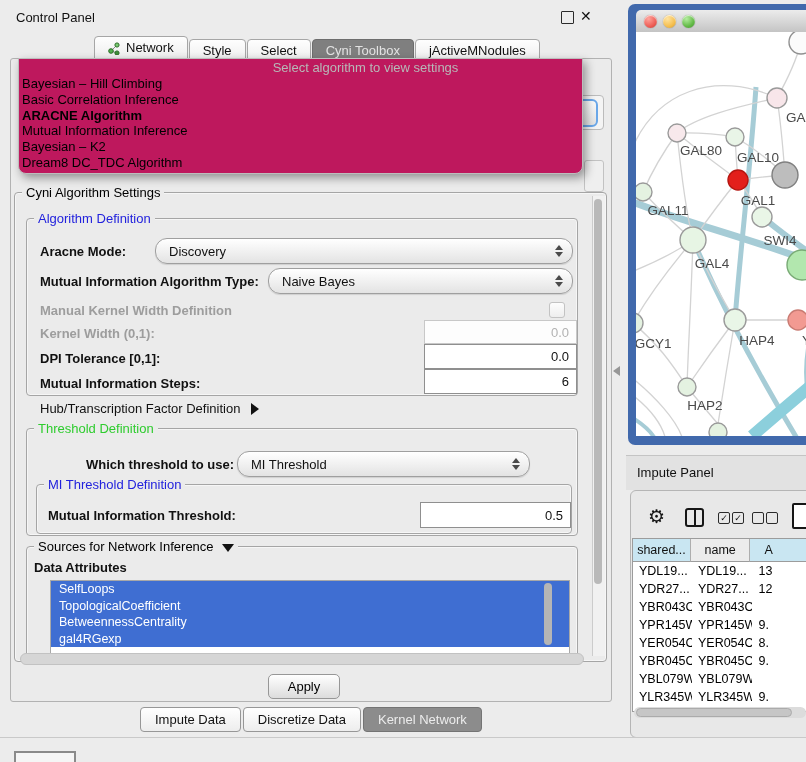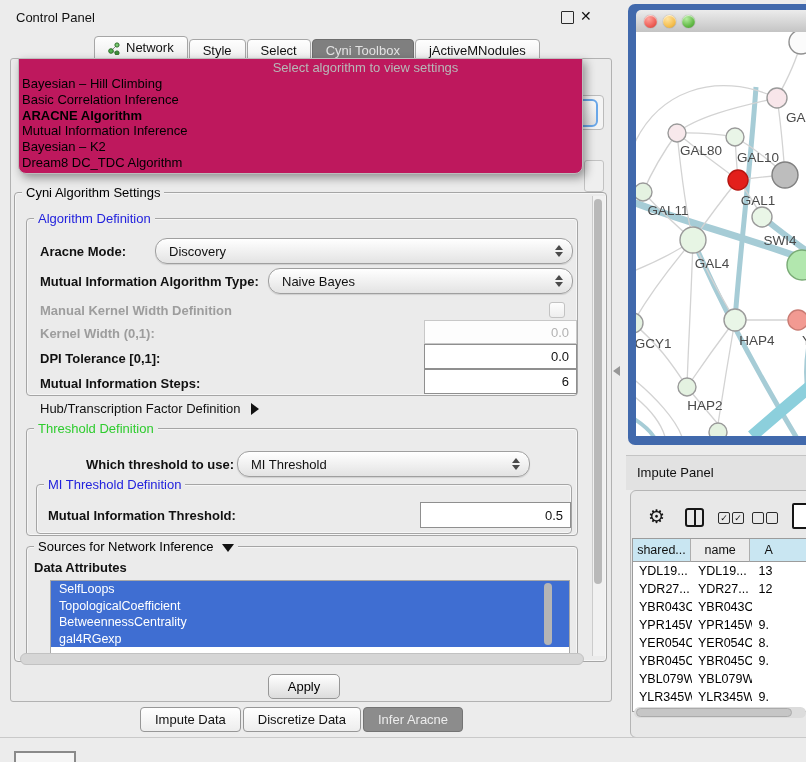--- a/index.html
+++ b/index.html
@@ -162,21 +162,21 @@
   </div>
   <div class="sb-thumb" style="left:544px;top:583px;width:8px;height:62px;background:#b5b5b5"></div>
   <div class="ab" style="left:20px;top:653px;width:562px;height:10px;background:#d6d6d6;border:1px solid #c2c2c2;border-radius:6px"></div>
 
   <div class="ab" style="left:268px;top:674px;width:70px;height:23px;border:1px solid #979797;border-radius:5px;
        background:linear-gradient(#ffffff,#dcdcdc);font-size:13px;display:flex;align-items:center;justify-content:center">
     <span>Apply</span>
   </div>
 
   <div class="ab" style="left:140px;top:707px;white-space:nowrap">
-    <span class="btab"><span>Impute Data</span></span><span class="btab"><span>Discretize Data</span></span><span class="btab sel"><span>Infer Aracne</span></span>
+    <span class="btab"><span>Impute Data</span></span><span class="btab"><span>Discretize Data</span></span><span class="btab sel"><span>Kernel Network</span></span>
   </div>
 
   <div class="ab" style="left:18px;top:58px;width:563px;height:114px;background:#be185d;border:1px solid #bdbdbd;
        border-radius:0 0 8px 8px;box-shadow:3px 4px 10px rgba(0,0,0,.38);z-index:50">
     <div style="font-size:13px;color:#b8b8b8;text-align:center;padding:1px 0 0 130px;height:16px">Select algorithm to view settings</div>
     <div style="font-size:13px;line-height:15.8px;padding-left:3px;color:#000">
       <div>Bayesian – Hill Climbing</div>
       <div>Basic Correlation Inference</div>
       <div class="b">ARACNE Algorithm</div>
       <div>Mutual Information Inference</div>

